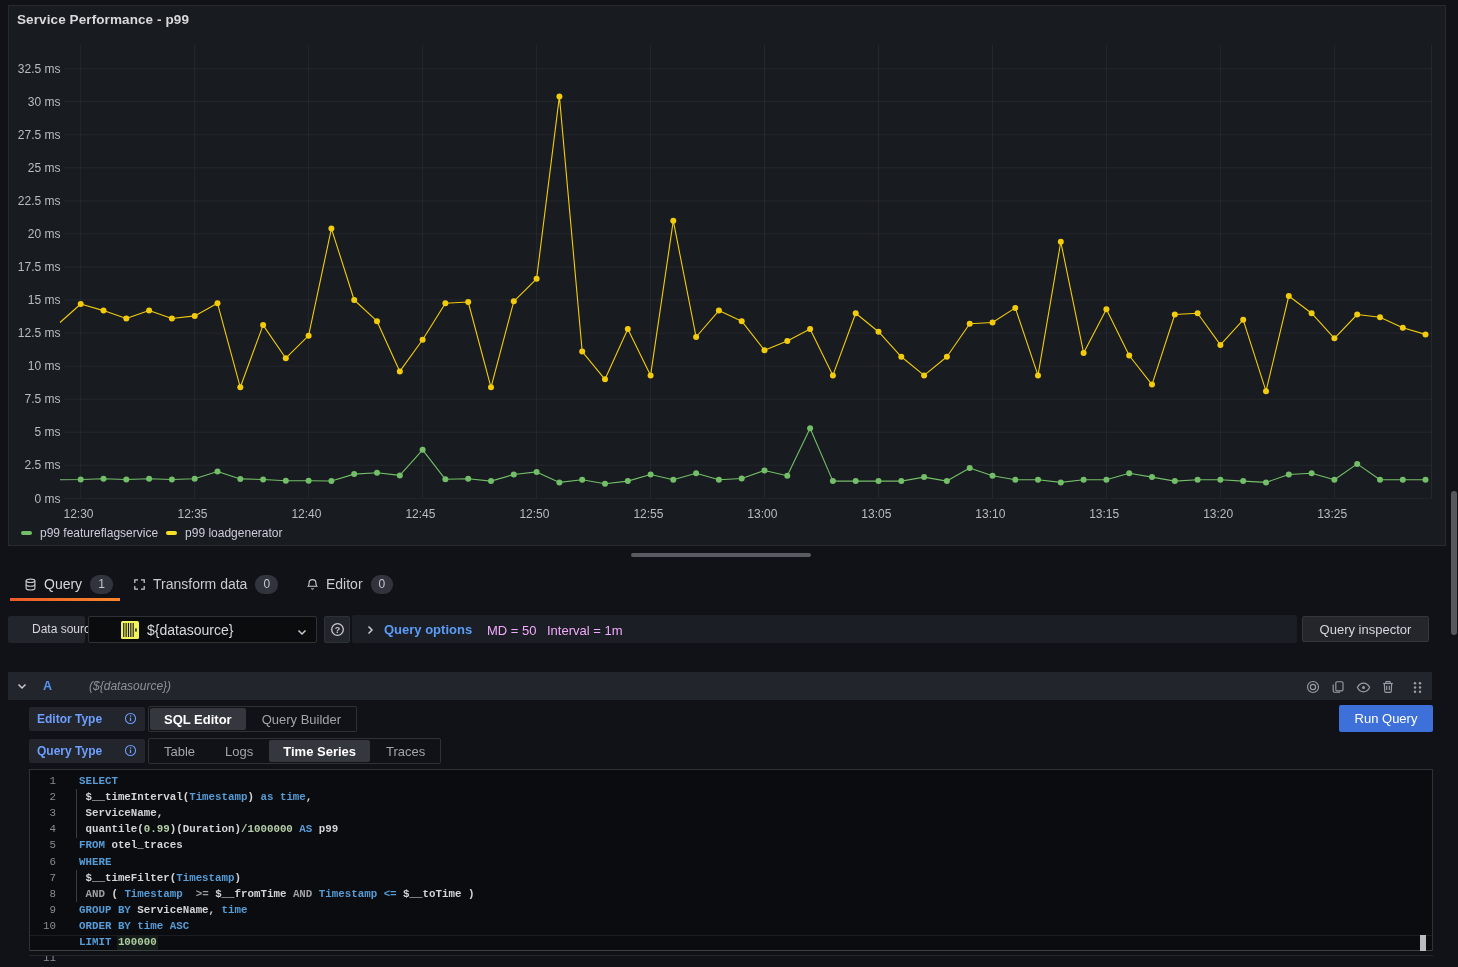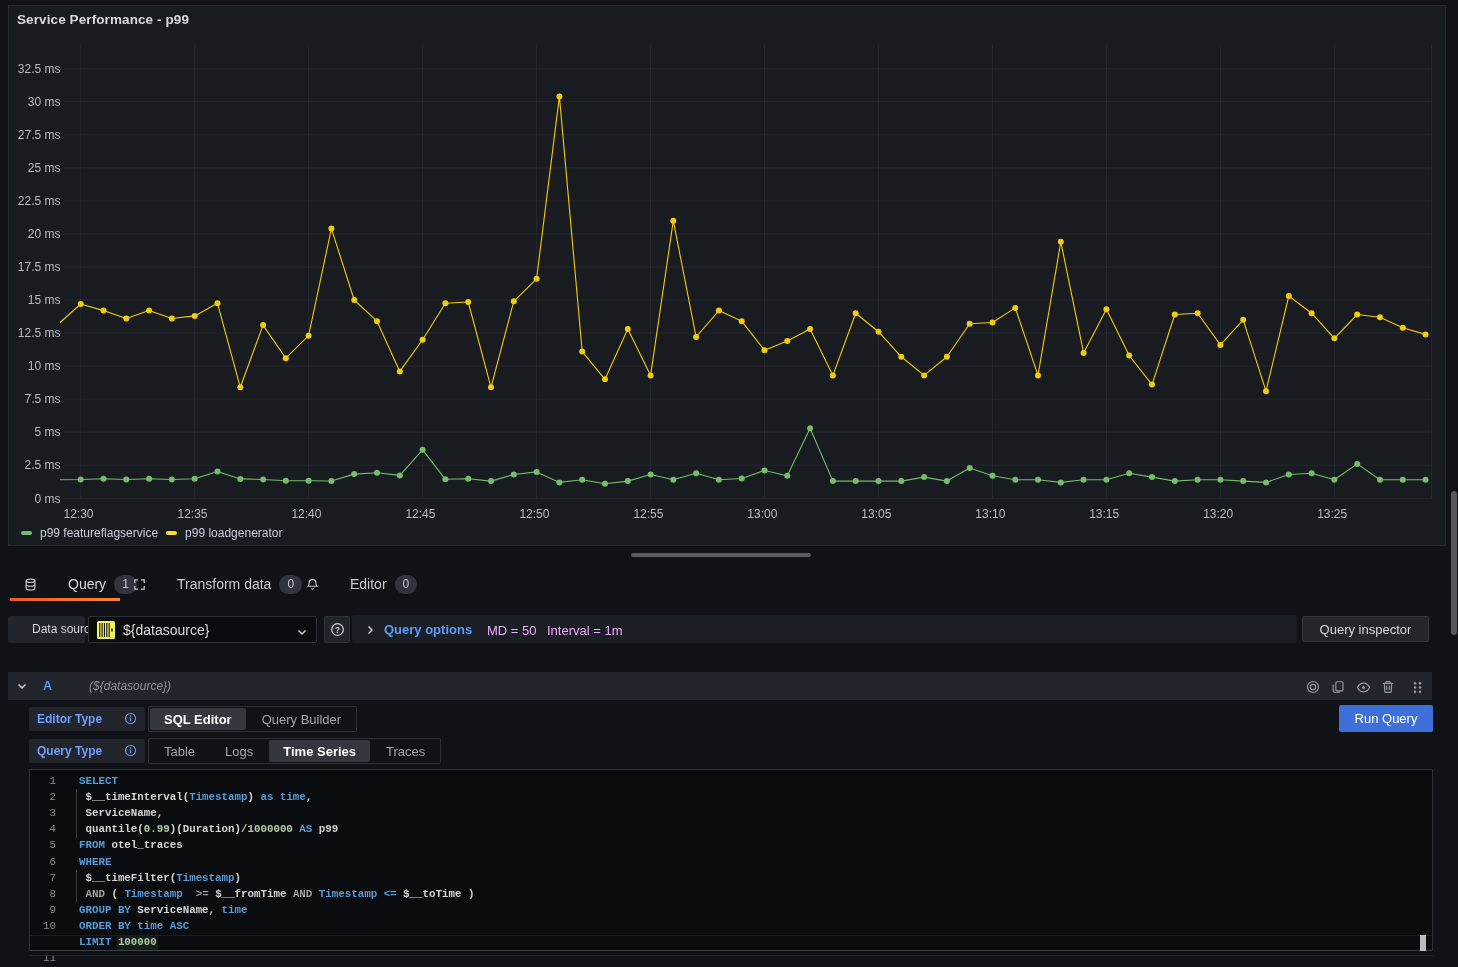--- a/index.html
+++ b/index.html
@@ -6,30 +6,30 @@
   font-family:"Liberation Sans", sans-serif; color:#ccccdc; }
 .abs { position:absolute; }
 .panel { position:absolute; left:8px; top:5px; width:1438px; height:541px;
   background:#181b1f; border:1px solid rgba(204,204,220,0.09); }
 .ptitle { position:absolute; left:17px; top:12px; font-size:13.5px; font-weight:700; color:#d8d9dd; letter-spacing:0.1px;}
 .legend { position:absolute; left:21px; top:526px; display:flex; align-items:center; font-size:12px; color:#ccccdc; }
 .ldash { width:11px; height:4px; border-radius:2px; margin-right:8px; }
 .scrollhandle { position:absolute; left:631px; top:553px; width:180px; height:4px; border-radius:2px; background:#585b61; }
 .tabs { position:absolute; left:0; top:567px; width:1458px; height:34px; }
 .tab { position:absolute; top:0; height:34px; display:flex; align-items:center; }
-.tabtxt { font-size:14px; font-weight:500; color:#d5d6de;margin-left:24px; }
+.tabtxt { font-size:14px; font-weight:500; color:#d5d6de; }
 .badge { background:#31343c; border-radius:9px; height:19px; padding:0 8px; display:flex; align-items:center;
   font-size:12px; color:#c4c6cc; margin-left:8px; }
 .underline { position:absolute; left:10px; top:597.5px; width:110px; height:3px;
   background:linear-gradient(90deg,#ed5a28,#f9872a); }
 .chip { position:absolute; background:#22252b; border-radius:2px; display:flex; align-items:center; }
 .dsrow-label { left:8px; top:615.5px; width:77px; height:27px; padding-left:24px; white-space:nowrap;
   font-size:12px; font-weight:500; color:#d5d6de; }
 .dropdown { position:absolute; left:88px; top:616px; width:229px; height:27px; background:#0b0c0e;
-  border:1px solid #2c3235; border-radius:2px; display:flex; align-items:center; }
+  border:1px solid #2c3235; border-radius:2px; display:flex; align-items:center;padding-left:24px; }
 .chicon { width:18px; height:18px; margin-left:8px; }
 .dstext { font-size:14px; color:#d8d9de; margin-left:8px; }
 .helpbtn { position:absolute; left:324px; top:616px; width:26px; height:27px; background:#22252b;
   border:1px solid #2c3235; border-radius:2px; display:flex; align-items:center; justify-content:center; }
 .qobar { position:absolute; left:352px; top:615px; width:945px; height:28px; background:#1b1e24; border-radius:2px; }
 .qopts { position:absolute; left:384px; top:622px; font-size:13px; font-weight:700; color:#5b9cf8; }
 .qmeta { position:absolute; top:623px; font-size:13px; color:#f0abfc; }
 .qinspect { position:absolute; left:1302px; top:616px; width:127px; height:26px; background:#24262c;
   border:1px solid #34373d; border-radius:2px; display:flex; align-items:center; justify-content:center;
   font-size:13px; font-weight:500; color:#d5d6de; }

